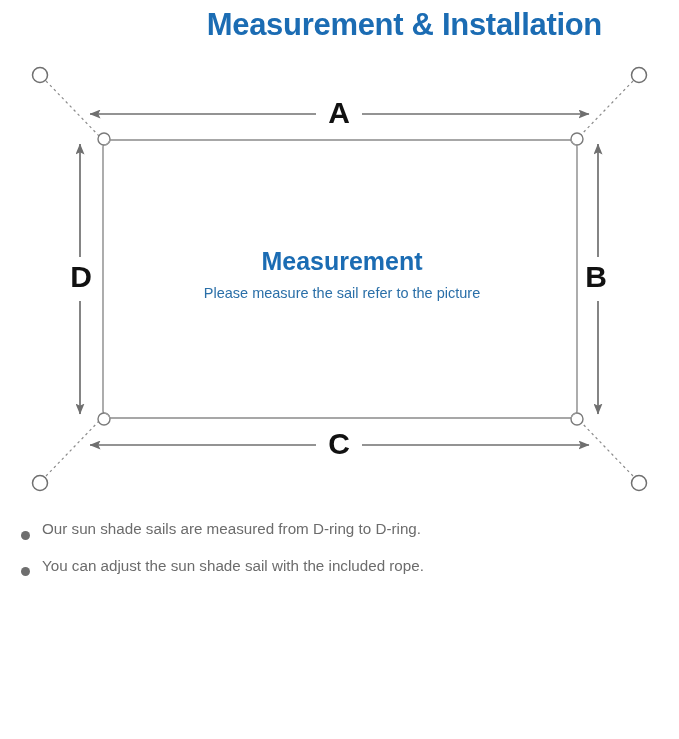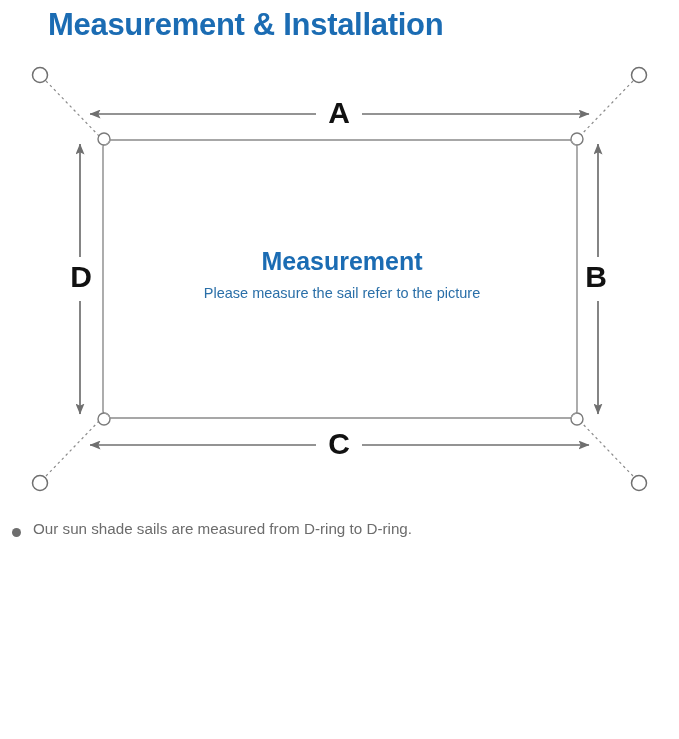--- a/index.html
+++ b/index.html
@@ -18,22 +18,21 @@
 
   
   #title-bar {
     position: absolute;
     left: 0;
     top: 0;
     width: 602px;
     height: 48px;
     display: flex;
     align-items: center;
-    justify-content: flex-start;
-    margin-left: 48px;
+    justify-content: flex-end;
   }
   #page-title {
     font-size: 31px;
     font-weight: bold;
     color: #1b6cb3;
     letter-spacing: -0.3px;
     line-height: 1;
     white-space: nowrap;
   }
 
@@ -74,22 +73,22 @@
 
   
   #notes {
     position: absolute;
     left: 0;
     top: 518px;
     width: 679px;
   }
   .note-row {
     display: flex;
-    align-items: center;
-    padding: 0 14px 0 12px;
+    align-items: flex-end;
+    padding: 0 14px 0 21px;
     margin-bottom: 15px;
   }
   .note-bullet {
     flex: 0 0 auto;
     width: 9px;
     height: 9px;
     border-radius: 50%;
     background: #6e6e6e;
     margin-top: 7px;
     margin-right: 12px;
@@ -181,15 +180,19 @@
 
 <div id="notes">
 
   <div class="note-row">
     <div class="note-bullet"></div>
     <div class="note-text">Our sun shade sails are measured from D-ring to D-ring.</div>
   </div>
 
 
 
+  <div class="note-row">
+    <div class="note-bullet"></div>
+    <div class="note-text">You can adjust the sun shade sail with the included rope.</div>
+  </div>
 
 
 </div>
 
 </body></html>

